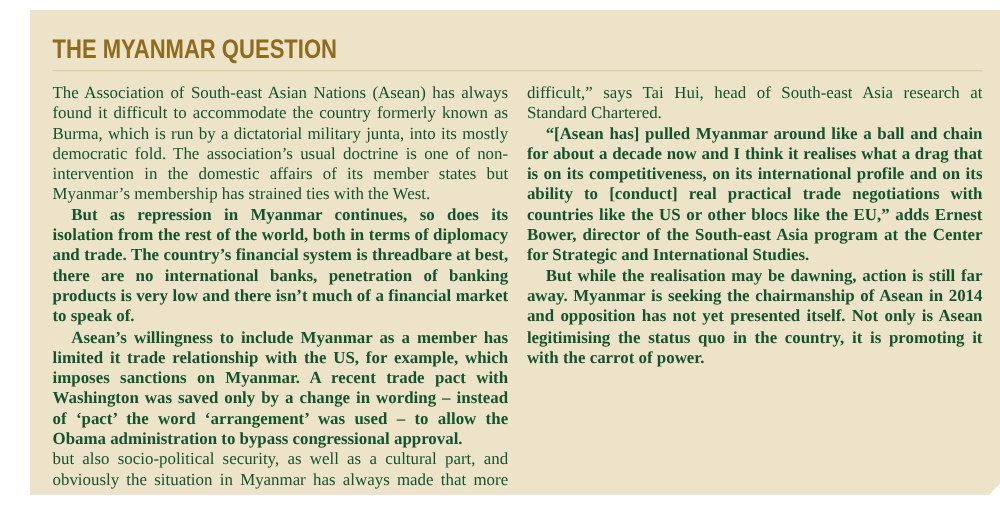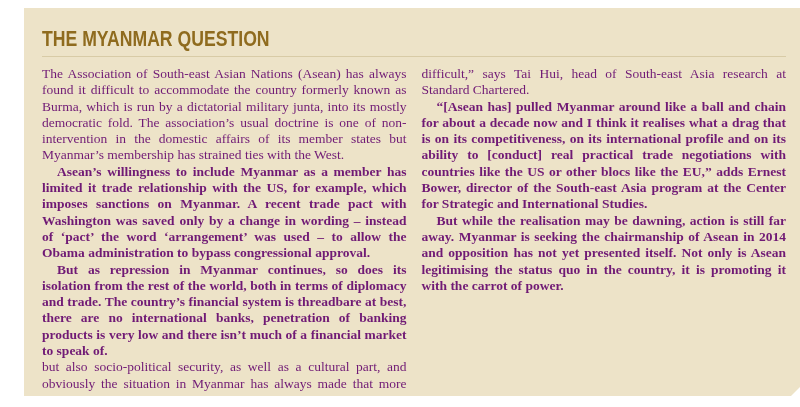--- a/index.html
+++ b/index.html
@@ -43,21 +43,21 @@
   }
   .columns {
     margin-top: 9px;
     column-count: 2;
     column-gap: 15px;
     column-fill: auto;
     height: 336px;
     font-family: "Liberation Serif", serif;
     font-size: 13.5px;
     line-height: 16.3px;
-    color: #701a75;
+    color: #14532d;
     text-align: justify;
   }
   .para {
     margin: 0;
   }
   .para.indent {
     text-indent: 15px;
     font-weight: bold;
   }
   .tri {
@@ -74,22 +74,22 @@
 <body>
 
 <div class="panel">
   <div class="headline">
     <span class="squeeze">THE MYANMAR QUESTION</span>
   </div>
   <hr class="rule">
   <div class="columns">
     <div>
         <p class="para">The Association of South-east Asian Nations (Asean) has always found it difficult to accommodate the country formerly known as Burma, which is run by a dictatorial military junta, into its mostly democratic fold. The association’s usual doctrine is one of non-intervention in the domestic affairs of its member states but Myanmar’s membership has strained ties with the West.</p>
+        <p class="para indent">But as repression in Myanmar continues, so does its isolation from the rest of the world, both in terms of diplomacy and trade. The country’s financial system is threadbare at best, there are no international banks, penetration of banking products is very low and there isn’t much of a financial market to speak of.</p>
         <p class="para indent">Asean’s willingness to include Myanmar as a member has limited it trade relationship with the US, for example, which imposes sanctions on Myanmar. A recent trade pact with Washington was saved only by a change in wording – instead of ‘pact’ the word ‘arrangement’ was used – to allow the Obama administration to bypass congressional approval.</p>
-        <p class="para indent">But as repression in Myanmar continues, so does its isolation from the rest of the world, both in terms of diplomacy and trade. The country’s financial system is threadbare at best, there are no international banks, penetration of banking products is very low and there isn’t much of a financial market to speak of.</p>
       </div>
     <div>
         <p class="para">but also socio-political security, as well as a cultural part, and obviously the situation in Myanmar has always made that more difficult,” says Tai Hui, head of South-east Asia research at Standard Chartered.</p>
         <p class="para indent">“[Asean has] pulled Myanmar around like a ball and chain for about a decade now and I think it realises what a drag that is on its competitiveness, on its international profile and on its ability to [conduct] real practical trade negotiations with countries like the US or other blocs like the EU,” adds Ernest Bower, director of the South-east Asia program at the Center for Strategic and International Studies.</p>
         <p class="para indent">But while the realisation may be dawning, action is still far away. Myanmar is seeking the chairmanship of Asean in 2014 and opposition has not yet presented itself.  Not only is Asean legitimising the status quo in the country, it is promoting it with the carrot of power.</p>
       </div>
   </div>
 </div>
 
 </body></html>

